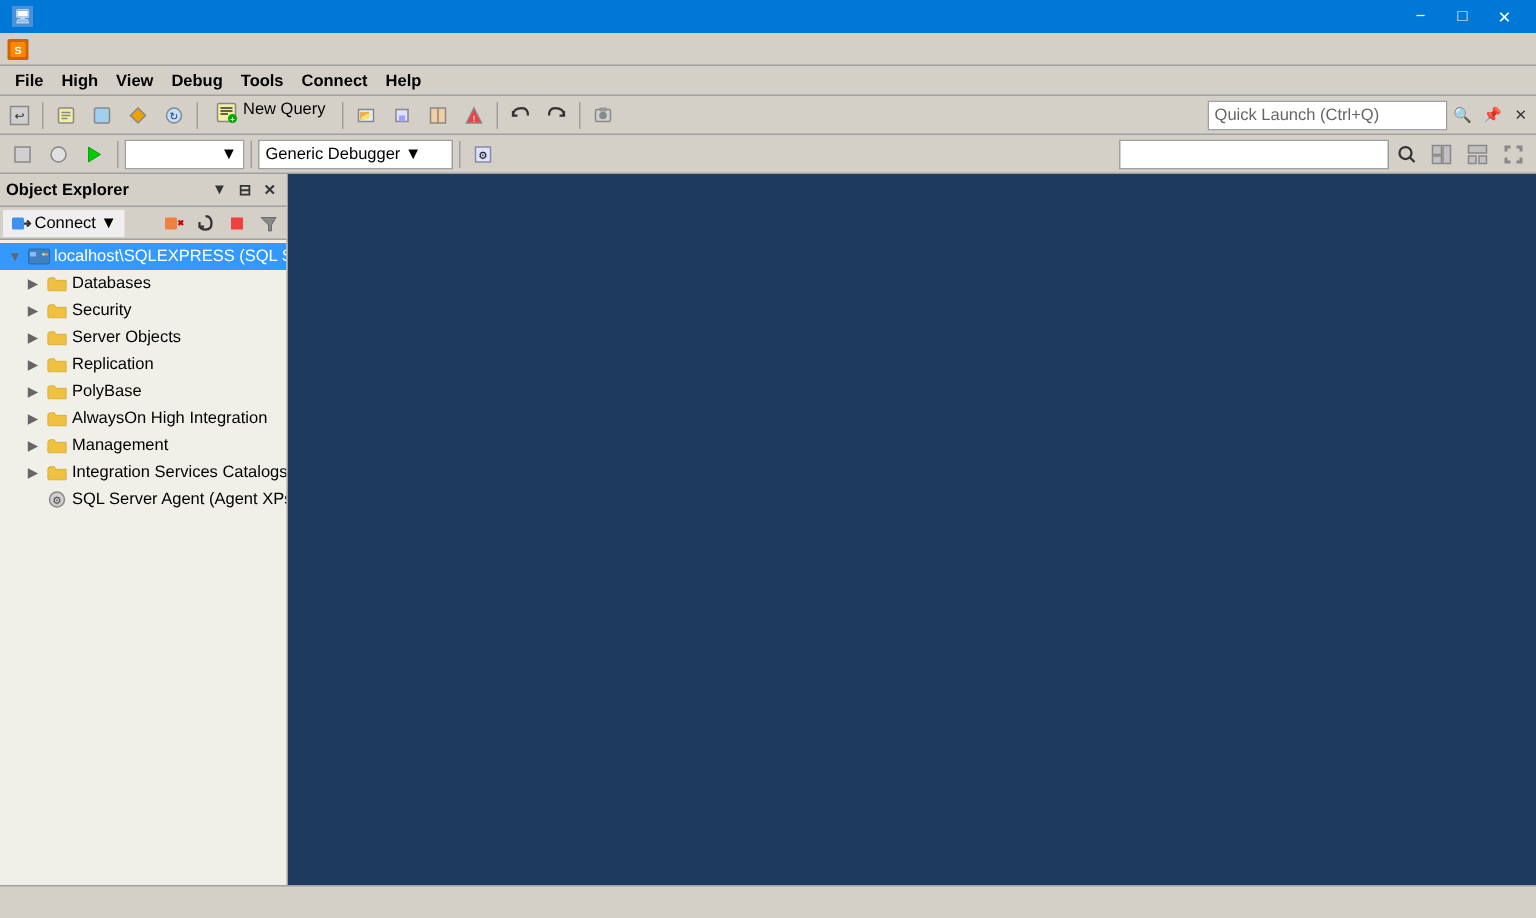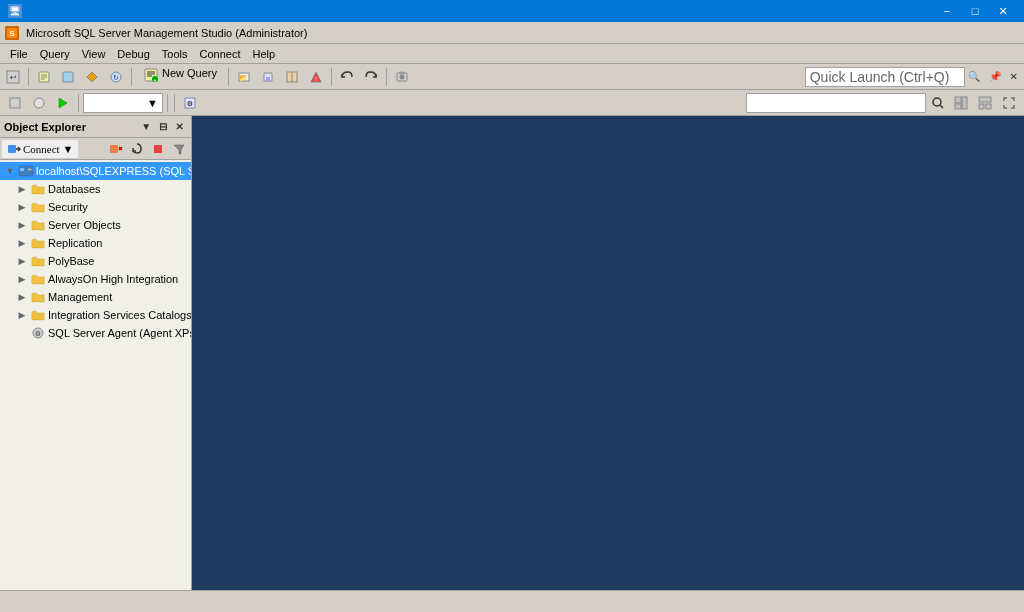--- a/index.html
+++ b/index.html
@@ -74,20 +74,21 @@
 
     
     .menu-bar {
       height: 20px;
       background: #d4d0c8;
       display: flex;
       align-items: center;
       padding: 0 4px;
       font-size: 11px;
       border-bottom: 1px solid #a0a0a0;
+      font-weight: bold;
     }
     .menu-item {
       padding: 2px 6px;
       cursor: pointer;
       color: #000;
     }
 
     
     .toolbar {
       height: 26px;
@@ -154,21 +155,21 @@
     }
     .quick-launch {
       display: flex;
       align-items: center;
       margin-left: auto;
     }
     .quick-launch-box {
       height: 20px;
       border: 1px solid #a0a0a0;
       background: white;
-      font-size: 14px;
+      font-size: 11px;
       padding: 0 4px;
       width: 160px;
       display: flex;
       align-items: center;
       color: #666;
     }
 
     
     .main-area {
       display: flex;
@@ -230,21 +231,20 @@
     }
     .connect-btn {
       display: flex;
       align-items: center;
       gap: 2px;
       padding: 0 4px;
       height: 18px;
       cursor: pointer;
       font-size: 11px;
       border: 1px solid transparent;
-      font-family: Liberation Serif, serif;
     }
 
     
     .tree-view {
       flex: 1;
       overflow: hidden;
       padding: 2px 0;
     }
     .tree-node {
       display: flex;
@@ -326,26 +326,25 @@
     <button class="title-btn close">✕</button>
   </div>
 </div>
 
 <div class="app-header">
   <svg class="app-icon" viewBox="0 0 16 16">
     <rect x="1" y="1" width="14" height="14" fill="#cc6600" rx="1"></rect>
     <rect x="3" y="3" width="10" height="10" fill="#ff8800" rx="1"></rect>
     <text x="8" y="11" text-anchor="middle" fill="white" font-size="7" font-weight="bold">S</text>
   </svg>
-  <span>Microsoft SQL Server Management Studio (Administrator)</span>
 </div>
 
 <div class="menu-bar">
   <span class="menu-item">File</span>
-  <span class="menu-item">Query</span>
+  <span class="menu-item">High</span>
   <span class="menu-item">View</span>
   <span class="menu-item">Debug</span>
   <span class="menu-item">Tools</span>
   <span class="menu-item">Connect</span>
   <span class="menu-item">Help</span>
 </div>
 
 <div class="toolbar">
 
   <button class="toolbar-btn">
@@ -466,20 +465,23 @@
         <polygon points="3,2 11,7 3,12" fill="#00cc00" stroke="#008800" stroke-width="0.5"></polygon>
       </svg>
   </button>
   <div class="toolbar-separator"></div>
 
   <div class="toolbar-dropdown">
     <span style="font-size:10px;color:#666;flex:1"></span>
     <span>▼</span>
   </div>
   <div class="toolbar-separator"></div>
+  <div class="toolbar-dropdown" style="min-width:130px;">
+    <span>Generic Debugger ▼</span>
+  </div>
   <div class="toolbar-separator"></div>
 
   <button class="toolbar-btn">
     <svg width="14" height="14" viewBox="0 0 14 14">
         <rect x="2" y="2" width="10" height="10" fill="#e0e0ff" stroke="#88a" stroke-width="1"></rect>
         <text x="7" y="10" text-anchor="middle" font-size="7">⚙</text>
       </svg>
   </button>
   <div style="flex:1"></div>
 

